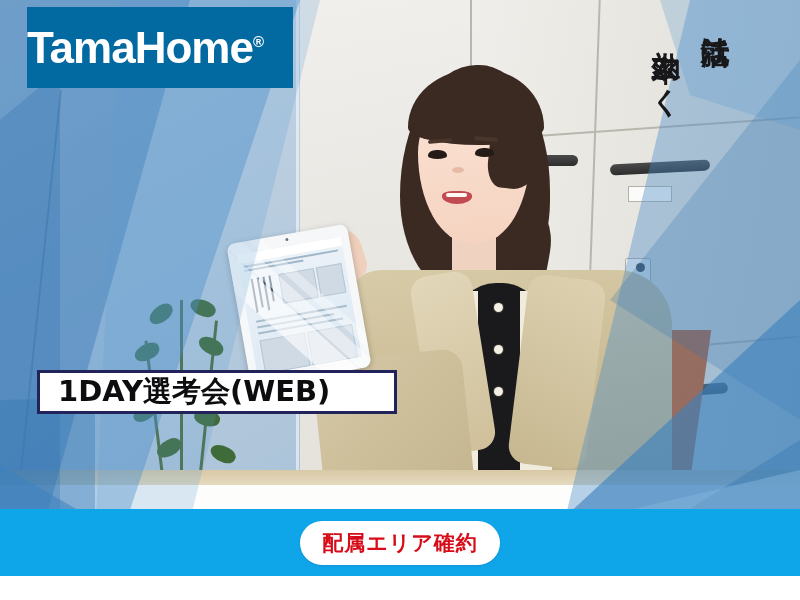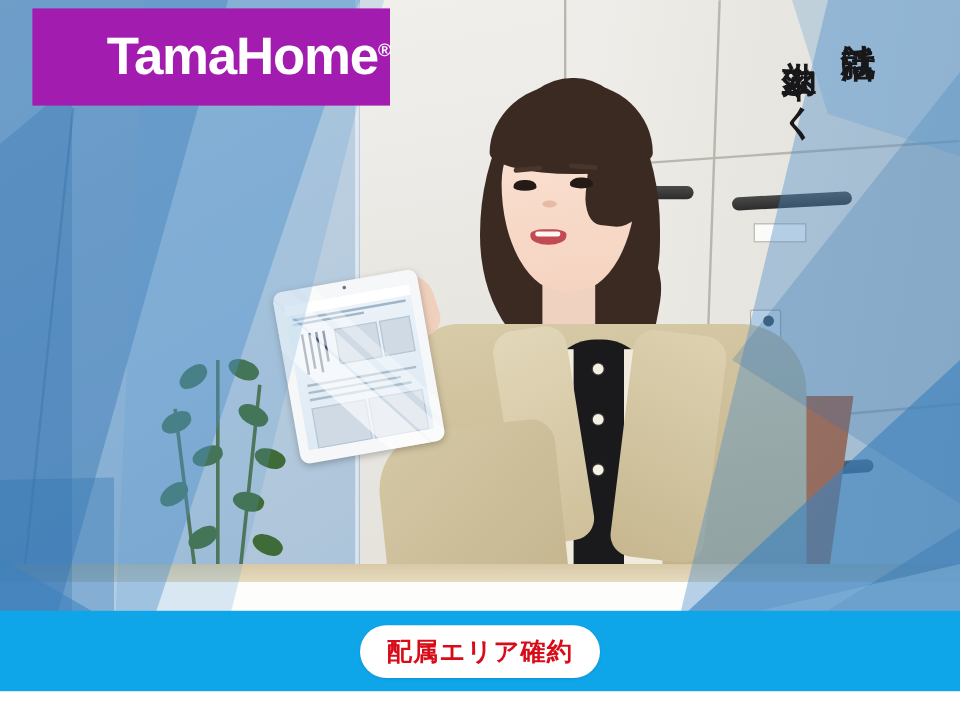--- a/index.html
+++ b/index.html
@@ -298,25 +298,24 @@
     left: 0; top: 0;
     width: 800px; height: 600px;
     pointer-events: none;
   }
 
   
   .logo-box {
     position: absolute;
     left: 27px; top: 7px;
     width: 266px; height: 81px;
-    background: #a21caf;
+    background: #0369a1;
     display: flex;
     align-items: center;
-    justify-content: flex-end;
-    padding-left: 32px;
+    justify-content: flex-start;
   }
   .logo-text {
     color: #ffffff;
     font-family: "Liberation Sans", "DejaVu Sans", sans-serif;
     font-weight: bold;
     font-size: 44px;
     letter-spacing: -1px;
     position: relative;
     line-height: 1;
   }
@@ -528,18 +527,19 @@
     <polygon points="500,540 800,470 800,540" fill="#7fb0d8" opacity="0.55"></polygon>
   </svg>
 
   <div class="logo-box">
     <span class="logo-text"><span>TamaHome</span><span class="logo-reg">®</span></span>
   </div>
 
   <div class="vtext" id="vtext-1">就活は</div>
   <div class="vtext" id="vtext-2">効率よく</div>
 
+  <div class="headline" id="headline-1">1DAY選考会(WEB)</div>
 
   <div class="badge-bar">
     <div class="badge">配属エリア確約</div>
   </div>
 
 </div>
 
 </body></html>

